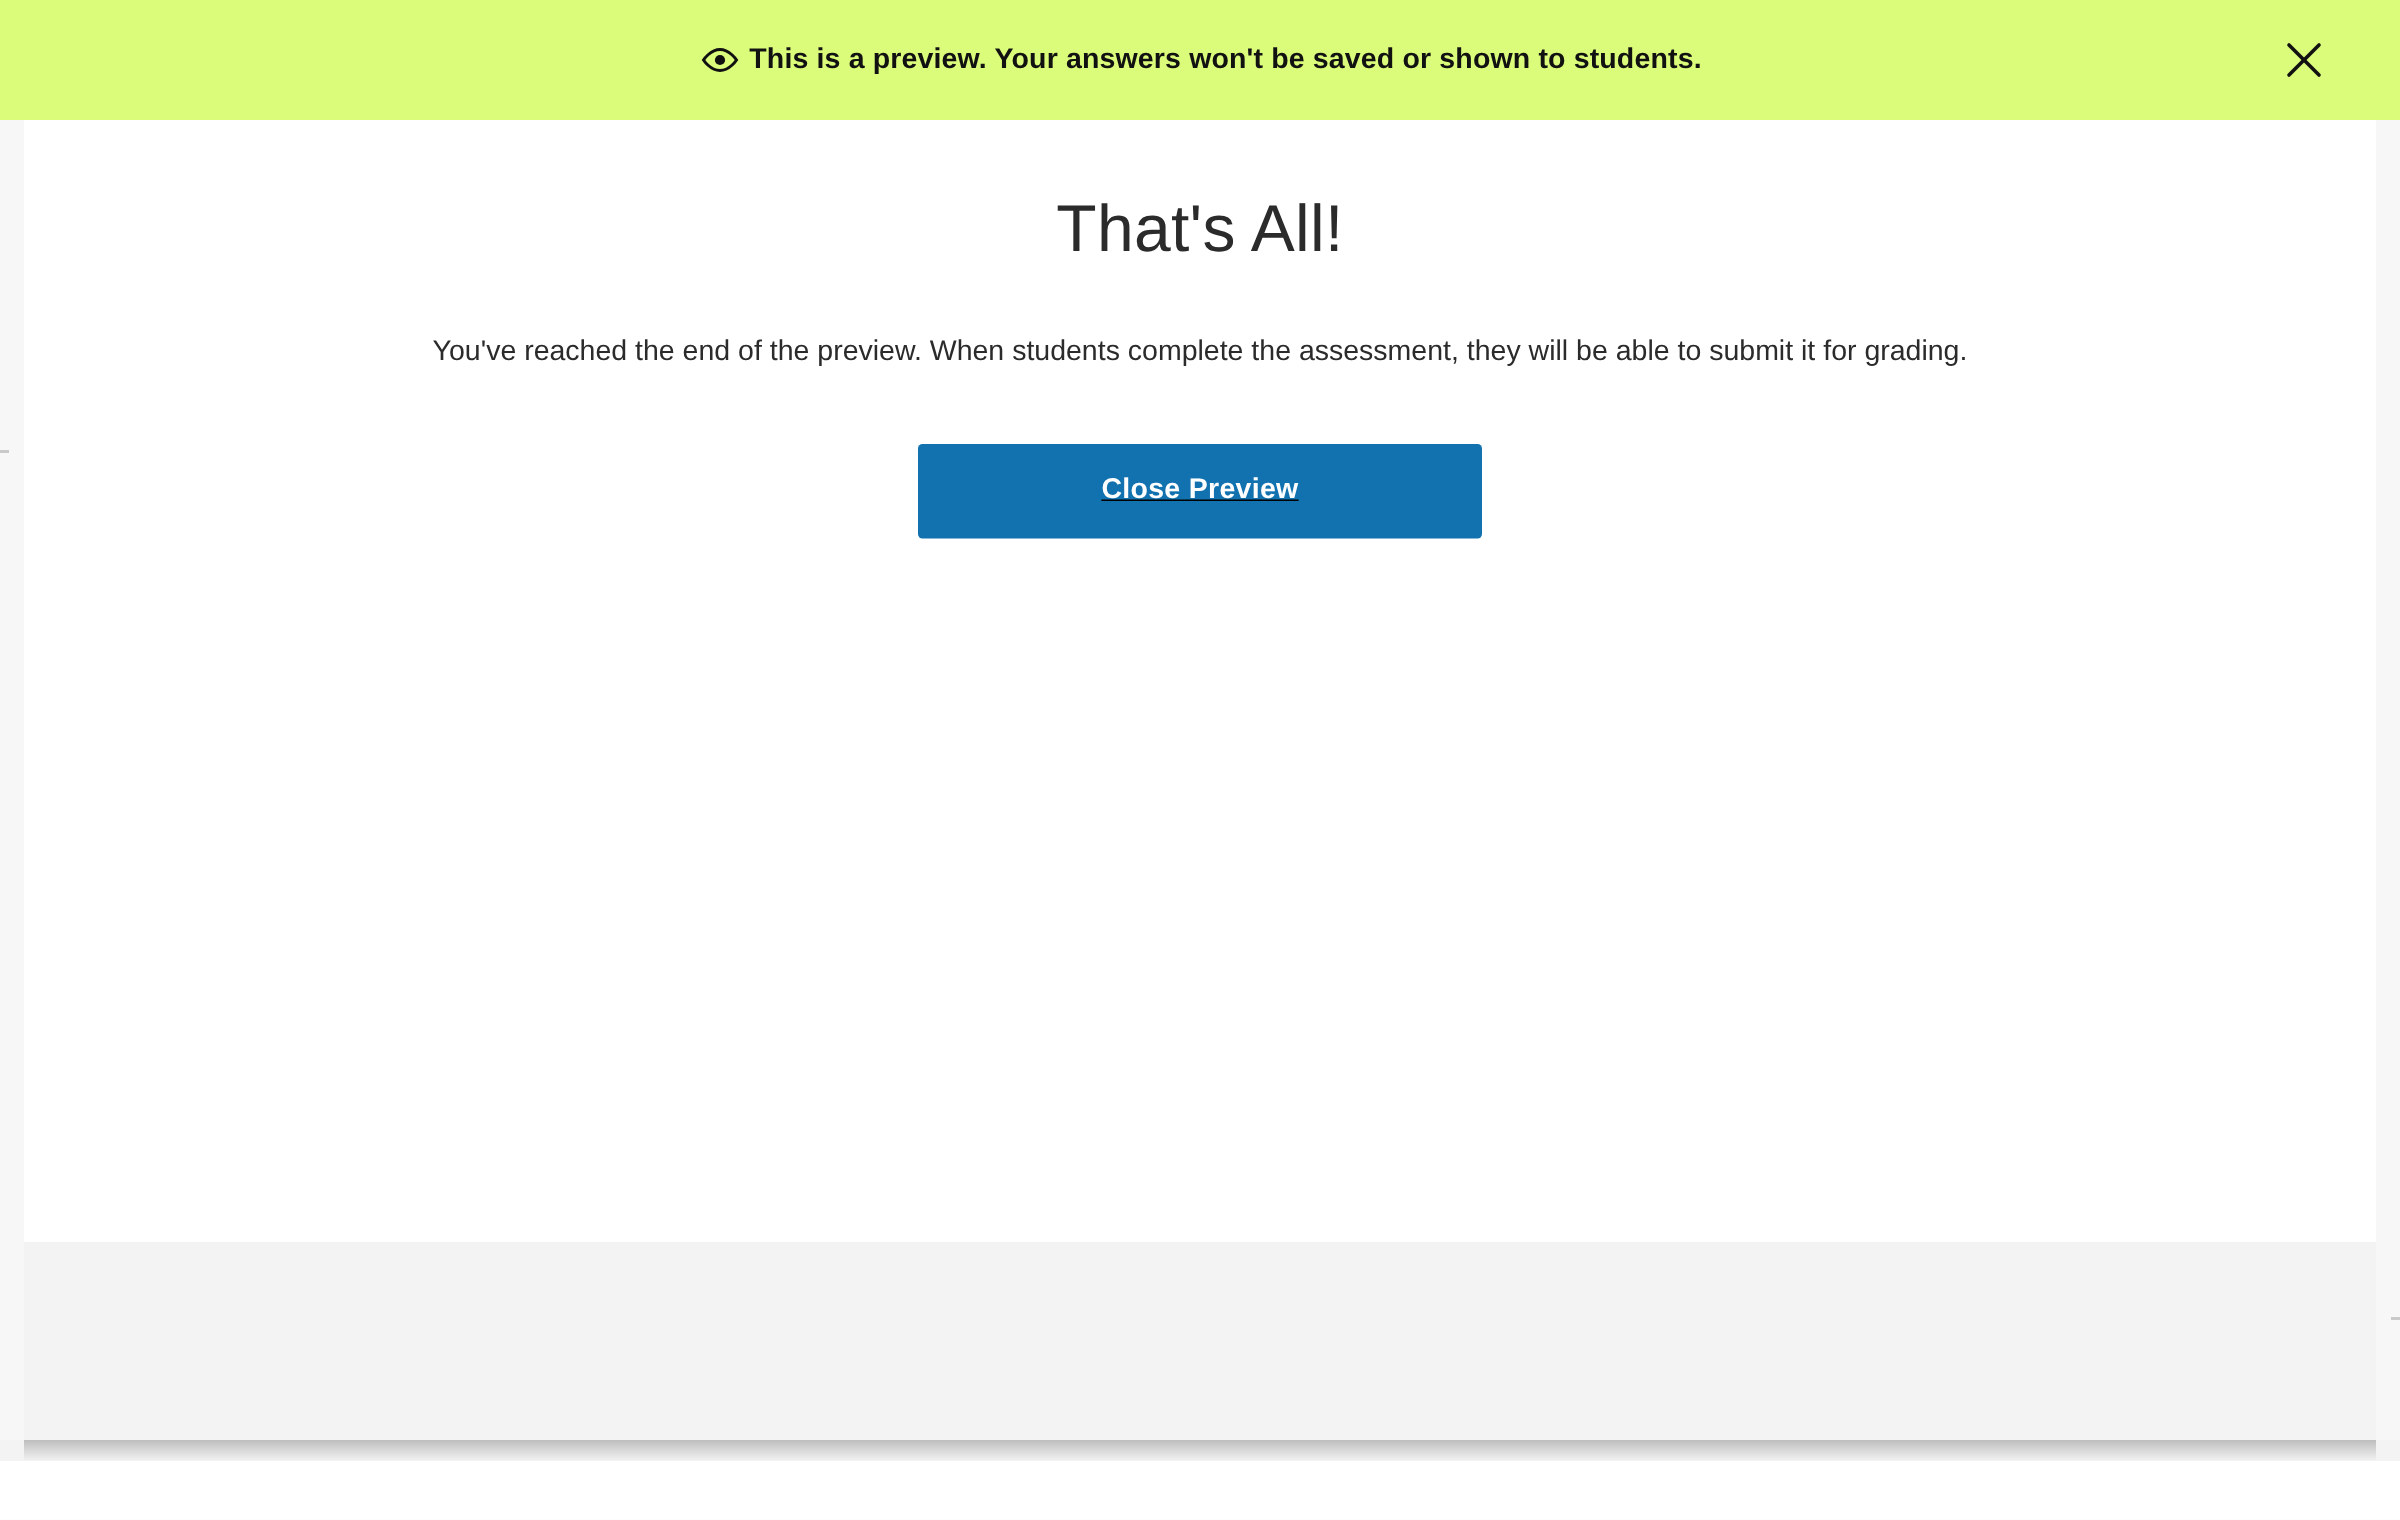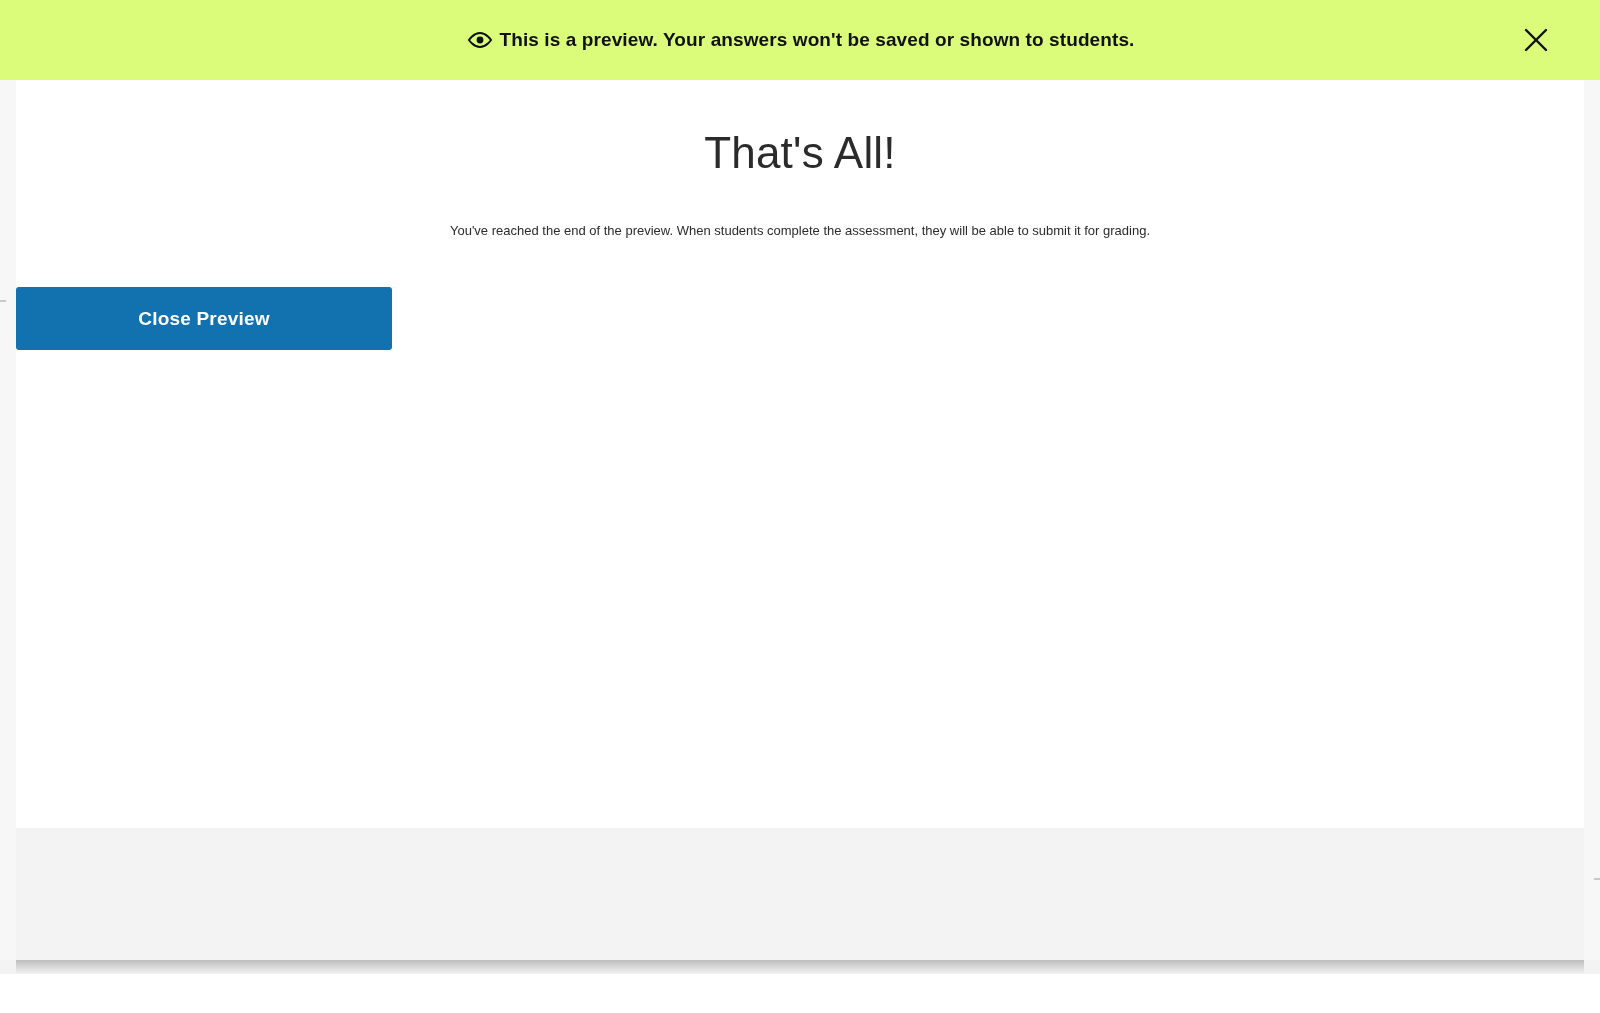--- a/index.html
+++ b/index.html
@@ -107,29 +107,31 @@
     font-size: 44px;
     font-weight: 400;
     color: #2b2b2b;
     letter-spacing: 0.2px;
   }
 
   .end-subtitle {
     margin: 0;
     padding-top: 44px;
     text-align: center;
-    font-size: 13px;
+    font-size: 19px;
     font-weight: 400;
     color: #2b2b2b;
     line-height: 1.4;
   }
 
   .btn-row {
     display: flex;
+    justify-content: center;
     padding-top: 47px;
+    text-decoration: underline;
   }
 
   .close-preview-button {
     width: 376px;
     height: 63px;
     background: #1272b0;
     color: #ffffff;
     border: none;
     border-radius: 3px;
     font-family: "Liberation Sans", sans-serif;

